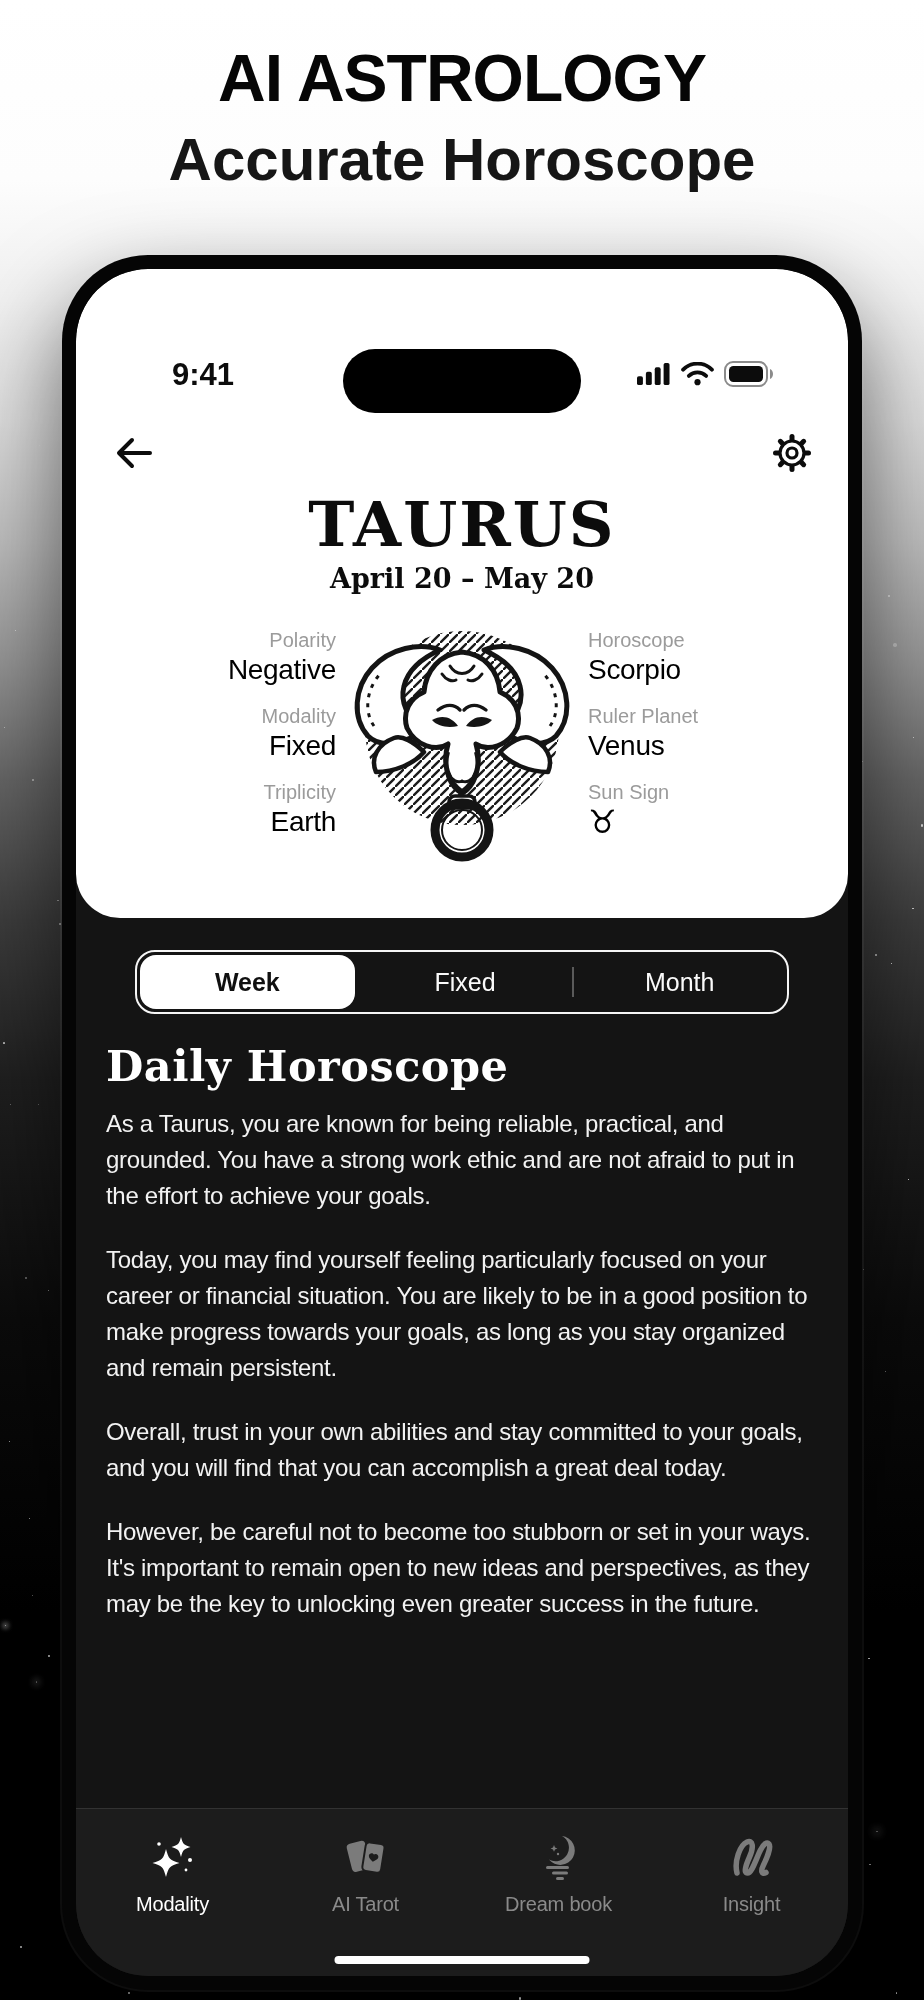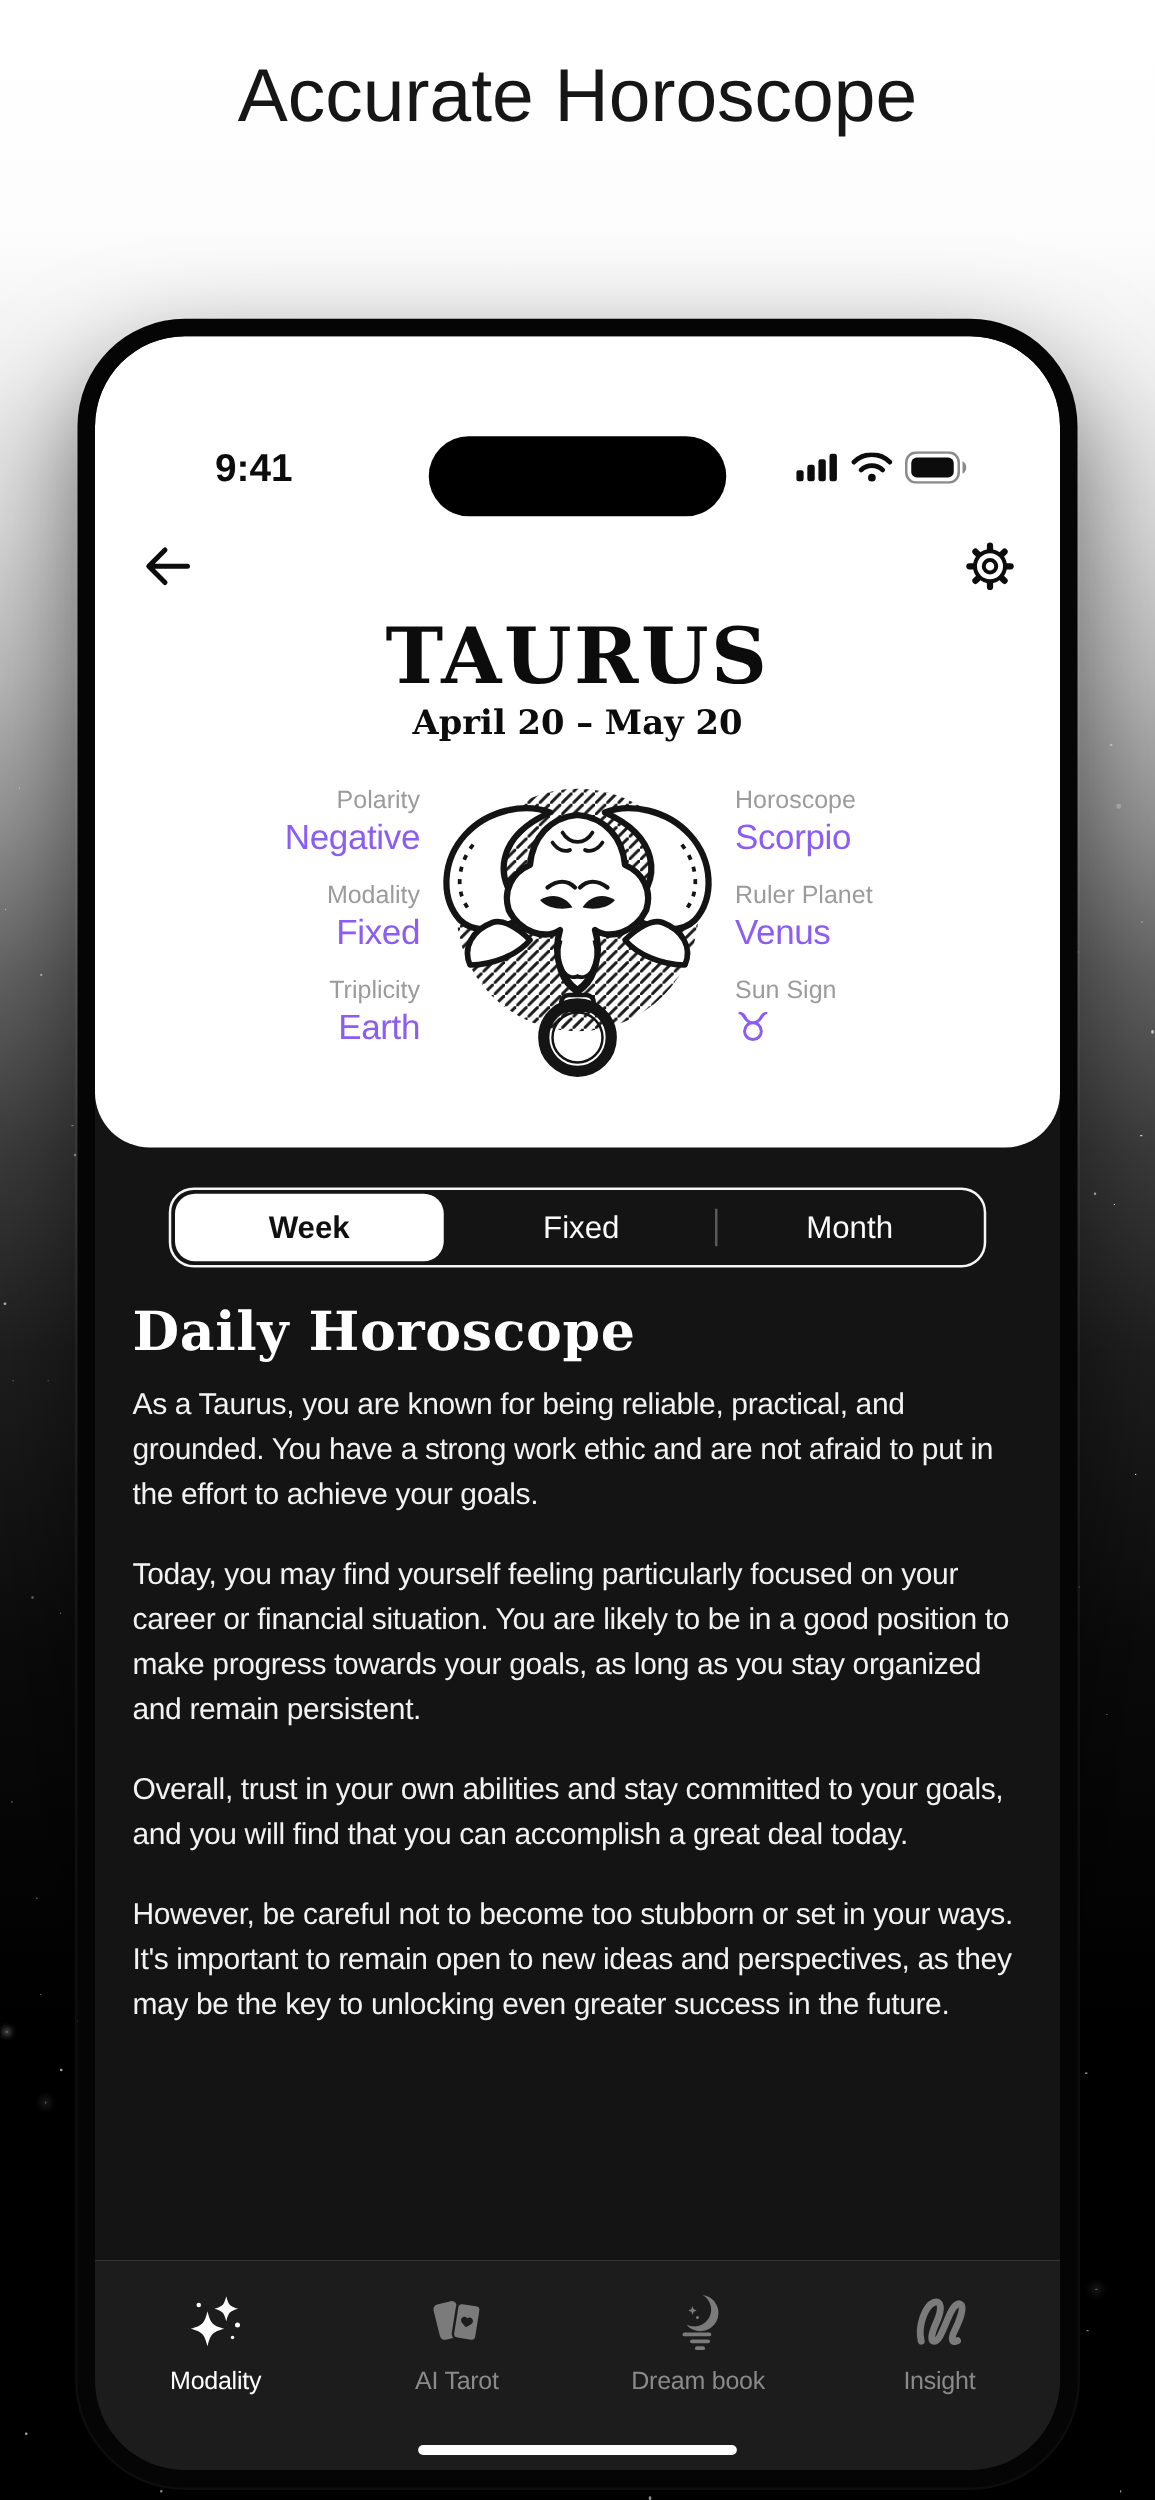--- a/index.html
+++ b/index.html
@@ -13,21 +13,21 @@
   
   #starfield { position:absolute; inset:0; z-index:0; }
   .star { position:absolute; background:#fff; border-radius:50%; }
   
   .hero { position:absolute; top:42px; left:0; width:100%; text-align:center; z-index:1; }
   .hero-title {
     font-family:"Liberation Sans","DejaVu Sans",sans-serif;
     font-weight:900; font-size:66px; letter-spacing:-1px; color:#060606; line-height:1.1;
   }
   .hero-sub {
-    font-weight:400; font-size:60px; letter-spacing:0px; color:#161616;
+    margin-top:10px; font-weight:700; font-size:60px; letter-spacing:0px; color:#161616;
     font-stretch:normal;
   }
   
   .phone {
     position:absolute; left:62px; top:255px; width:800px; height:1735px; z-index:2;
     background:#050505; border-radius:86px; padding:14px;
     box-shadow:0 0 0 2px rgba(255,255,255,0.05), 0 40px 90px rgba(0,0,0,0.55);
   }
   .screen {
     position:relative; width:772px; height:1707px; border-radius:72px;
@@ -69,21 +69,21 @@
   
   .attrs {
     display:grid; grid-template-columns:1fr 224px 1fr; column-gap:14px;
     padding:0 32px; margin-top:22px; align-items:start;
   }
   .attr-col { display:flex; flex-direction:column; padding-top:12px; }
   .attr-col.left { text-align:right; align-items:flex-end; }
   .attr-col.right { text-align:left; align-items:flex-start; }
   .attr-item { margin-bottom:16px; }
   .attr-label { font-size:20px; line-height:24px; color:#9b9b9b; }
-  .attr-value { font-size:28px; line-height:36px; color:#8b5cf6; letter-spacing:-0.3px; }
+  .attr-value { font-size:28px; line-height:36px; color:#000000; letter-spacing:-0.3px; }
   .attr-value.glyph { font-family:"DejaVu Sans",sans-serif; font-size:32px; line-height:36px; }
   .bull { width:224px; height:248px; }
   
   .dark-content { position:absolute; top:681px; left:30px; right:30px; color:#f0f0f0; }
   .segmented {
     margin:0 29px; height:64px; border:2px solid #f6f6f6; border-radius:20px;
     display:flex; align-items:stretch; position:relative; background:transparent;
   }
   .segment {
     flex:1; display:flex; align-items:center; justify-content:center;
@@ -461,20 +461,21 @@
     <div class="star" style="left: 688.1px; top: 1806.22px; width: 1.4544px; height: 1.4544px; opacity: 0.36;"></div>
     <div class="star" style="left: 382.297px; top: 1981.74px; width: 1.73256px; height: 1.73256px; opacity: 0.54;"></div>
     <div class="star" style="left: 451.118px; top: 186.456px; width: 1.51383px; height: 1.51383px; opacity: 0.06;"></div>
     <div class="star" style="left: 480.607px; top: 1078.48px; width: 1.26367px; height: 1.26367px; opacity: 0.85;"></div>
     <div class="star" style="left: 461.903px; top: 1851.31px; width: 1.32542px; height: 1.32542px; opacity: 0.92;"></div>
     <div class="star" style="left: 203.781px; top: 806.192px; width: 3.61329px; height: 3.61329px; opacity: 0.64;"></div>
     <div class="star" style="left: 197.651px; top: 1884.11px; width: 1.08461px; height: 1.08461px; opacity: 0.49;"></div>
   </div>
 
 <div class="hero">
+  <div class="hero-title">AI ASTROLOGY</div>
   <div class="hero-sub">Accurate Horoscope</div>
 </div>
 
 <div class="phone">
   <div class="screen">
 
     <div class="sheet">
 
       <div class="statusbar">
         <div class="sb-time">9:41</div>

